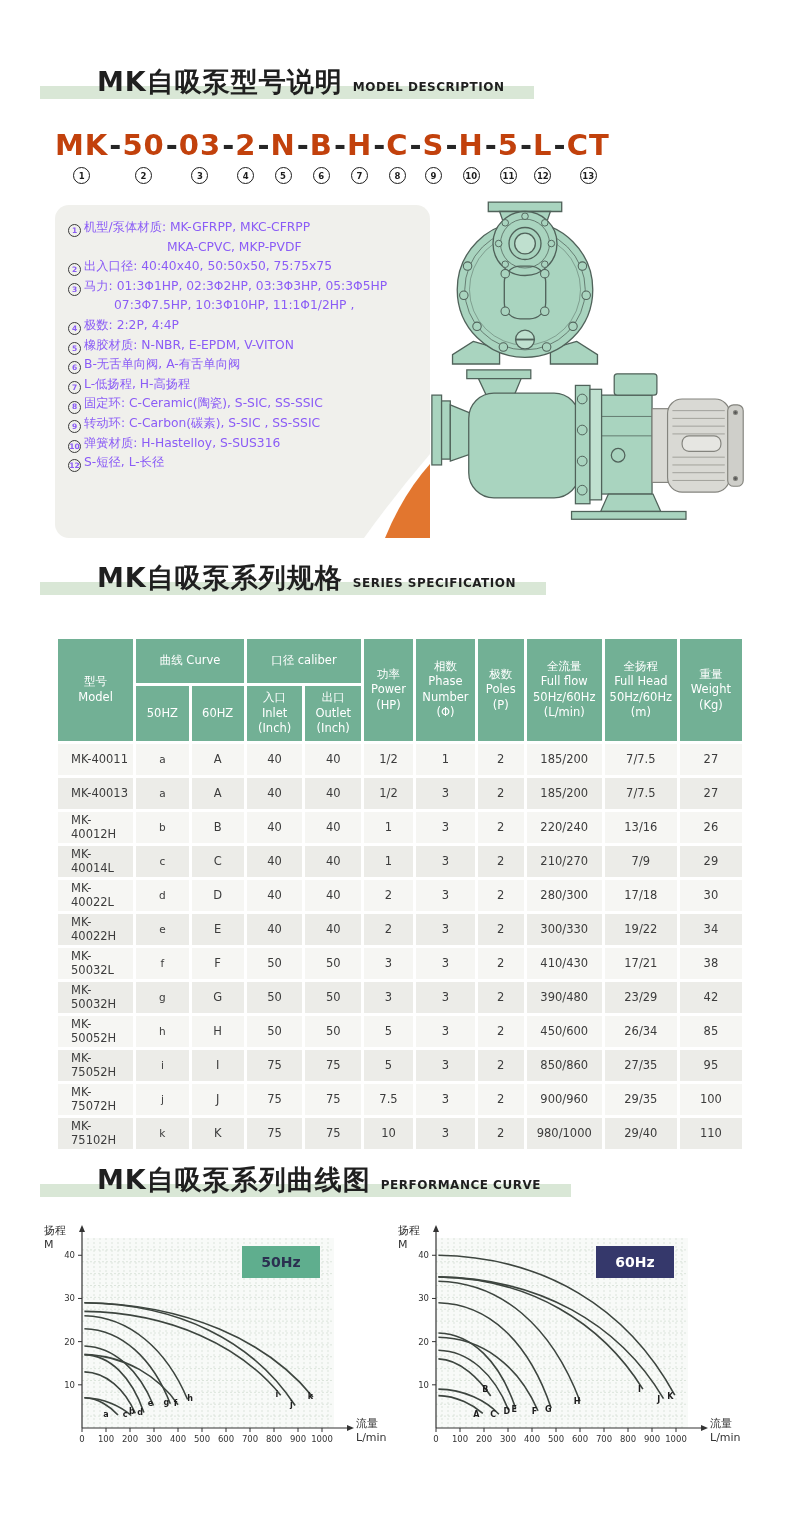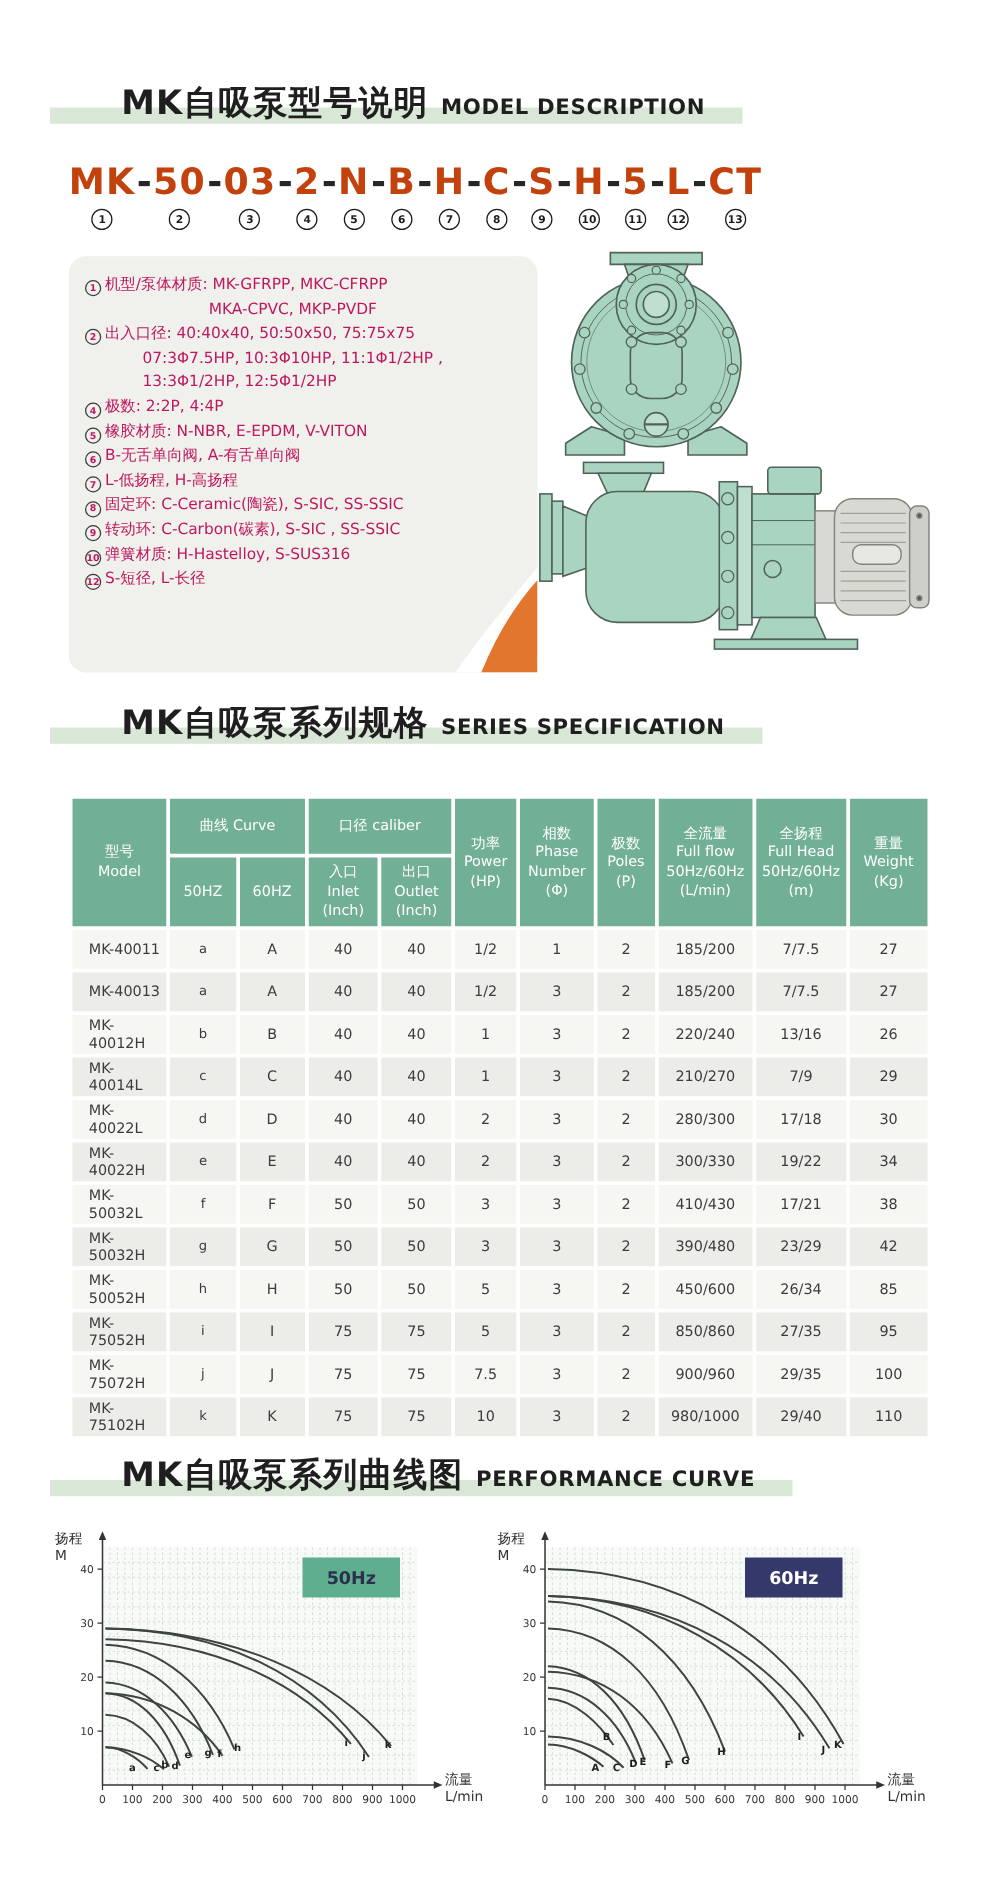--- a/index.html
+++ b/index.html
@@ -4,38 +4,38 @@
 <style>
   html,body{margin:0;padding:0;background:#fff;}
   .sheet{position:relative;width:800px;height:1521px;background:#ffffff;overflow:hidden;
          font-family:"DejaVu Sans","Liberation Sans",sans-serif;color:#2f2f2f;}
 
   
   .sec-heading{position:absolute;display:inline-block;white-space:nowrap;}
   .sec-heading::after{content:"";position:absolute;left:-23px;right:-30px;bottom:1px;height:13px;
                       background:#d9e7d6;z-index:0;}
   .sec-heading .zh{position:relative;z-index:1;font-size:27px;font-weight:bold;color:#1f1f1f;letter-spacing:1px;margin-left:34px;}
-  .sec-heading .en{position:relative;z-index:1;font-size:17px;font-weight:bold;color:#1f1f1f;
+  .sec-heading .en{position:relative;z-index:1;font-size:12px;font-weight:bold;color:#1f1f1f;
                    margin-left:10px;letter-spacing:.5px;}
   #h1{left:63px;top:64px;}
   #h2{left:63px;top:560px;}
   #h3{left:63px;top:1162px;}
 
   
   .model-code{position:absolute;left:55px;top:130px;display:flex;align-items:flex-start;}
   .mc-seg{display:flex;flex-direction:column;align-items:center;}
   .mc-code{font-size:29px;font-weight:bold;letter-spacing:1px;color:#c2410c;line-height:1.05;}
   .mc-dash{font-size:29px;font-weight:bold;line-height:1.05;margin:0 1px;color:#262626;}
   .mc-circle{margin-top:7px;width:15px;height:15px;border:1.6px solid #1c1c1c;border-radius:50%;
              display:flex;align-items:center;justify-content:center;font-size:8.5px;font-weight:bold;color:#1c1c1c;}
 
   
   .spec-box{position:absolute;left:55px;top:205px;width:375px;height:333px;background:#f0f0ec;
             border-radius:14px;padding:13px 0 0 13px;box-sizing:border-box;}
-  .spec-line{font-size:12.3px;line-height:19.6px;color:#be185d;white-space:nowrap;}
+  .spec-line{font-size:12.3px;line-height:19.6px;color:#8b5cf6;white-space:nowrap;}
   .spec-num{display:inline-flex;width:13px;height:13px;border:1px solid #3a3a3a;border-radius:50%;
             align-items:center;justify-content:center;font-size:7.5px;font-weight:bold;
             margin-right:3px;vertical-align:-2px;box-sizing:border-box;}
   .fold{position:absolute;right:0;bottom:0;width:74px;height:86px;}
 
   
   .pump-front{position:absolute;left:445px;top:198px;}
   .pump-side{position:absolute;left:428px;top:366px;}
 
   
@@ -128,22 +128,22 @@
         <span class="mc-code">CT</span>
         <span class="mc-circle">13</span>
       </span>
     </div>
 
   <div class="spec-box">
     <div id="spec-lines">
         <div class="spec-line"><span class="spec-num">1</span><span>机型/泵体材质: MK-GFRPP, MKC-CFRPP</span></div>
         <div class="spec-line" style="padding-left: 99px;"><span>MKA-CPVC, MKP-PVDF</span></div>
         <div class="spec-line"><span class="spec-num">2</span><span>出入口径: 40:40x40, 50:50x50, 75:75x75</span></div>
+        <div class="spec-line"><span class="spec-num">3</span><span>马力: 01:3Φ1HP, 02:3Φ2HP, 03:3Φ3HP, 05:3Φ5HP</span></div>
         <div class="spec-line" style="padding-left: 46px;"><span>07:3Φ7.5HP, 10:3Φ10HP, 11:1Φ1/2HP ,</span></div>
-        <div class="spec-line" style="padding-left: 46px;"><span>13:3Φ1/2HP, 12:5Φ1/2HP</span></div>
         <div class="spec-line"><span class="spec-num">4</span><span>极数: 2:2P, 4:4P</span></div>
         <div class="spec-line"><span class="spec-num">5</span><span>橡胶材质: N-NBR, E-EPDM, V-VITON</span></div>
         <div class="spec-line"><span class="spec-num">6</span><span>B-无舌单向阀, A-有舌单向阀</span></div>
         <div class="spec-line"><span class="spec-num">7</span><span>L-低扬程,  H-高扬程</span></div>
         <div class="spec-line"><span class="spec-num">8</span><span>固定环: C-Ceramic(陶瓷), S-SIC, SS-SSIC</span></div>
         <div class="spec-line"><span class="spec-num">9</span><span>转动环: C-Carbon(碳素), S-SIC , SS-SSIC</span></div>
         <div class="spec-line"><span class="spec-num">10</span><span>弹簧材质: H-Hastelloy, S-SUS316</span></div>
         <div class="spec-line"><span class="spec-num">12</span><span>S-短径, L-长径</span></div>
       </div>
     <svg class="fold" viewBox="0 0 74 86">

